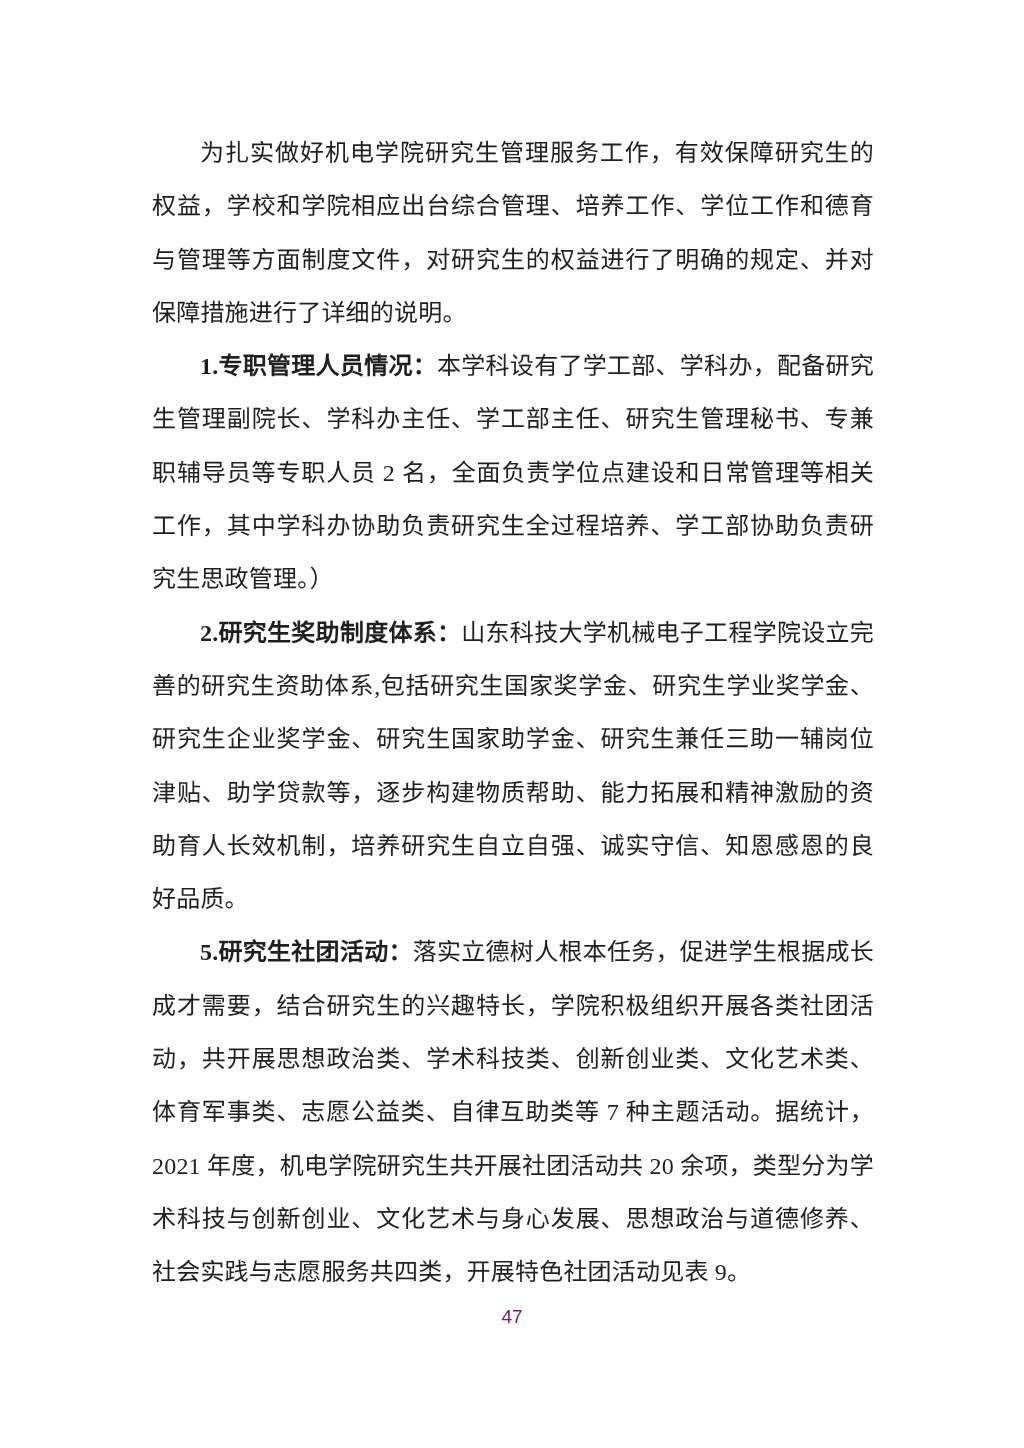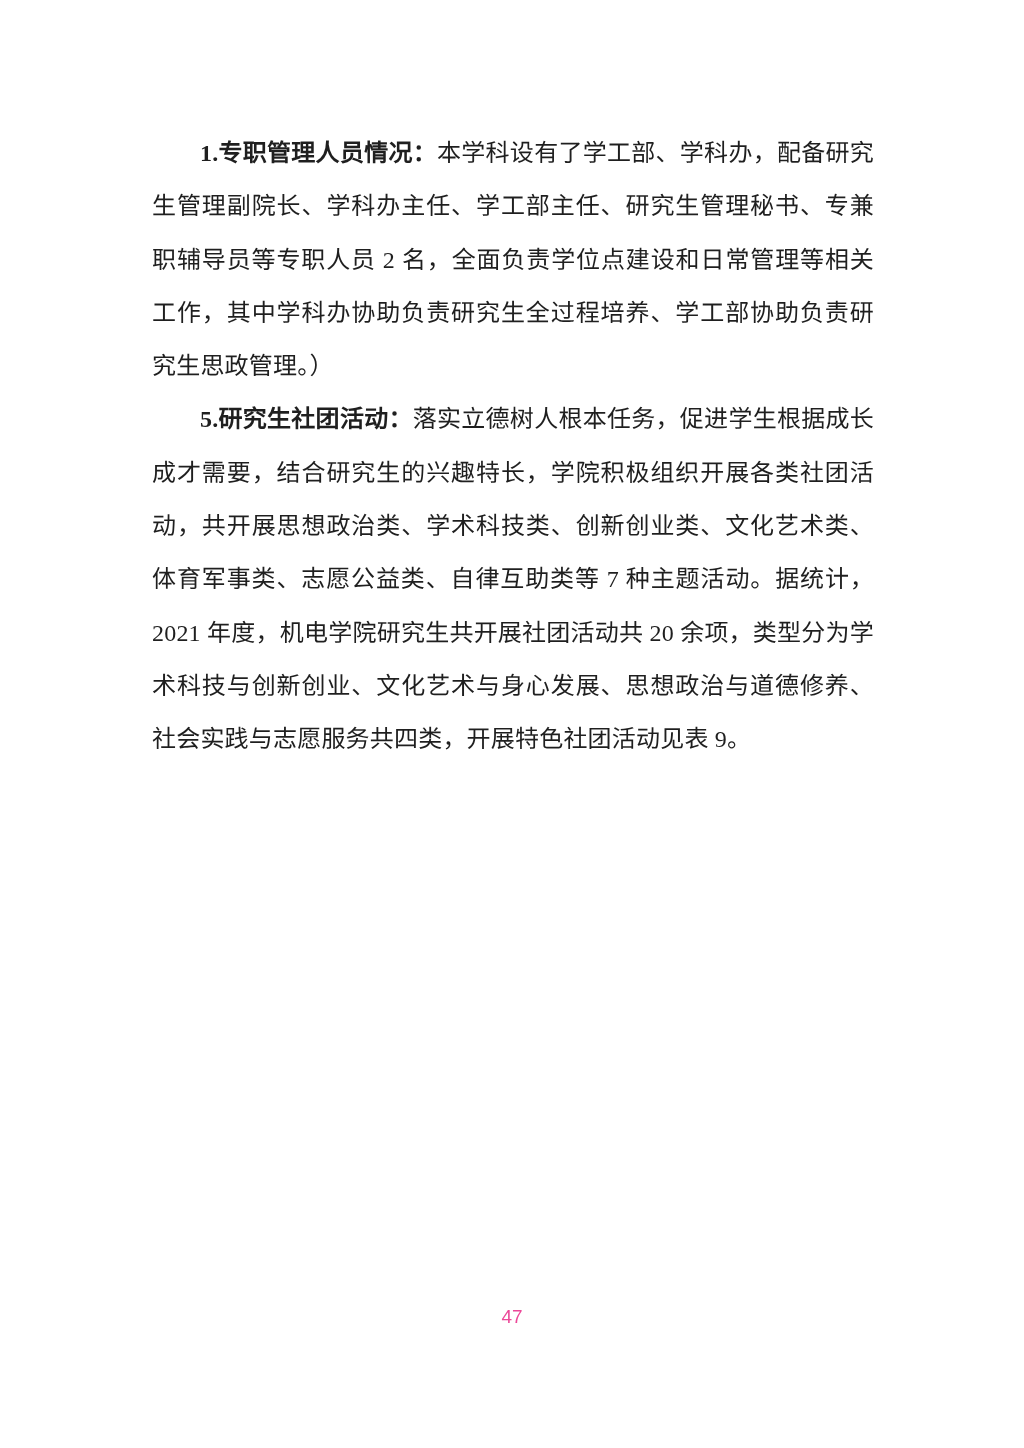--- a/index.html
+++ b/index.html
@@ -34,32 +34,34 @@
     font-weight: bold;
     margin-top: 8px;
   }
   .page-number {
     position: absolute;
     left: 0;
     top: 1306px;
     width: 100%;
     text-align: center;
     font-size: 19px;
-    color: #ec4899;
+    color: #701a75;
     font-family: "Liberation Sans", "DejaVu Sans", sans-serif;
   }
 </style>
 </head>
 <body>
 
 <div class="page">
   <div class="content">
 
+    <p class="para"><span class="lead"></span><span>为扎实做好机电学院研究生管理服务工作，有效保障研究生的权益，学校和学院相应出台综合管理、培养工作、学位工作和德育与管理等方面制度文件，对研究生的权益进行了明确的规定、并对保障措施进行了详细的说明。</span></p>
 
     <p class="para"><span class="lead">1.专职管理人员情况：</span><span>本学科设有了学工部、学科办，配备研究生管理副院长、学科办主任、学工部主任、研究生管理秘书、专兼职辅导员等专职人员 2 名，全面负责学位点建设和日常管理等相关工作，其中学科办协助负责研究生全过程培养、学工部协助负责研究生思政管理。）</span></p>
 
+    <p class="para"><span class="lead">2.研究生奖助制度体系：</span><span>山东科技大学机械电子工程学院设立完善的研究生资助体系,包括研究生国家奖学金、研究生学业奖学金、研究生企业奖学金、研究生国家助学金、研究生兼任三助一辅岗位津贴、助学贷款等，逐步构建物质帮助、能力拓展和精神激励的资助育人长效机制，培养研究生自立自强、诚实守信、知恩感恩的良好品质。</span></p>
 
     <p class="para"><span class="lead">5.研究生社团活动：</span><span>落实立德树人根本任务，促进学生根据成长成才需要，结合研究生的兴趣特长，学院积极组织开展各类社团活动，共开展思想政治类、学术科技类、创新创业类、文化艺术类、体育军事类、志愿公益类、自律互助类等 7 种主题活动。据统计，2021 年度，机电学院研究生共开展社团活动共 20 余项，类型分为学术科技与创新创业、文化艺术与身心发展、思想政治与道德修养、社会实践与志愿服务共四类，开展特色社团活动见表 9。</span></p>
 
   </div>
 
   <div class="page-number">47</div>
 </div>
 
 </body></html>

